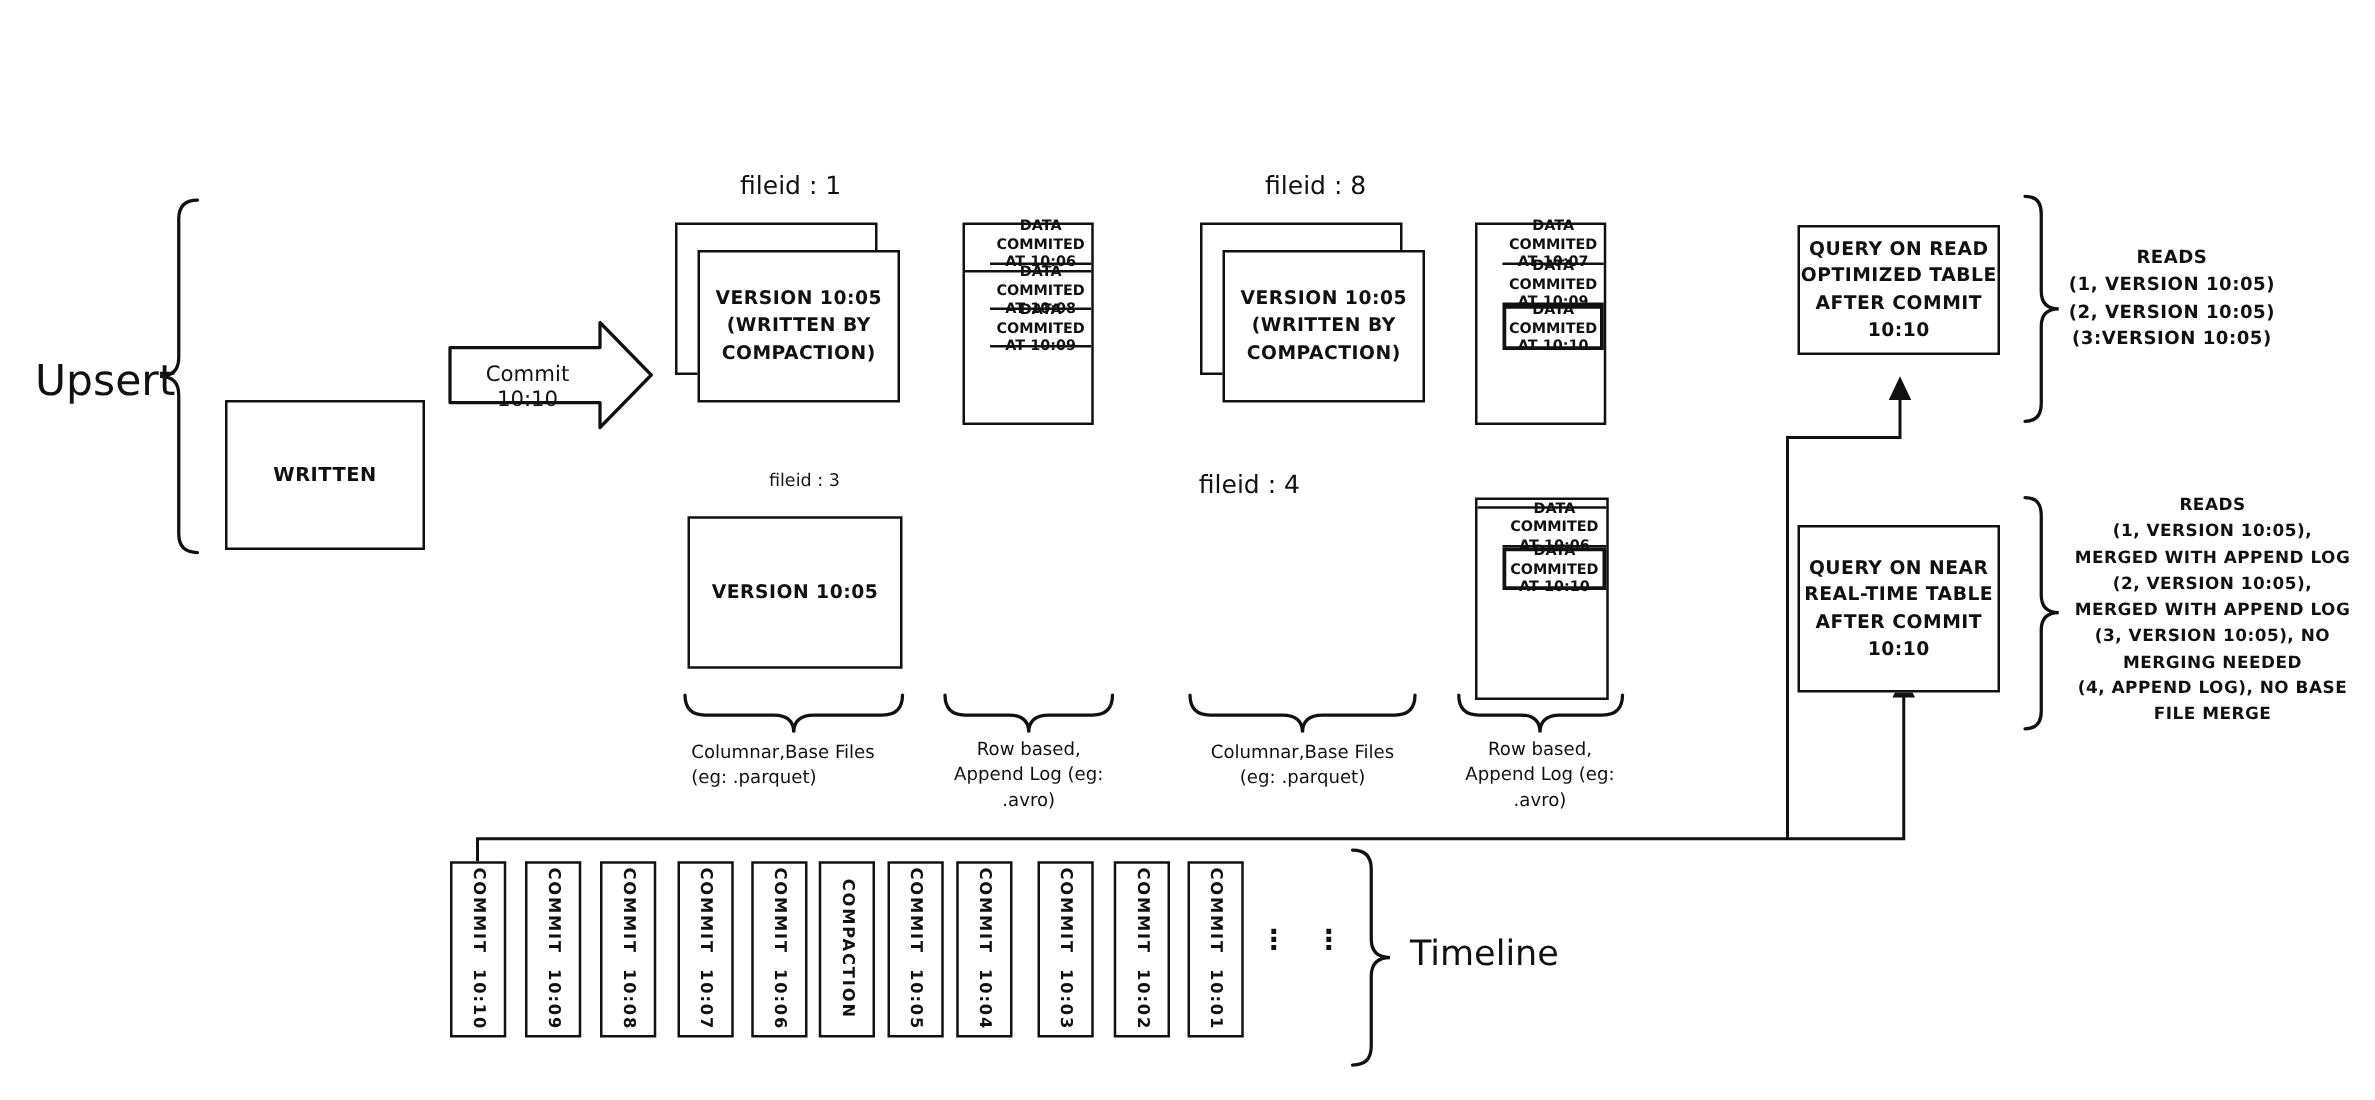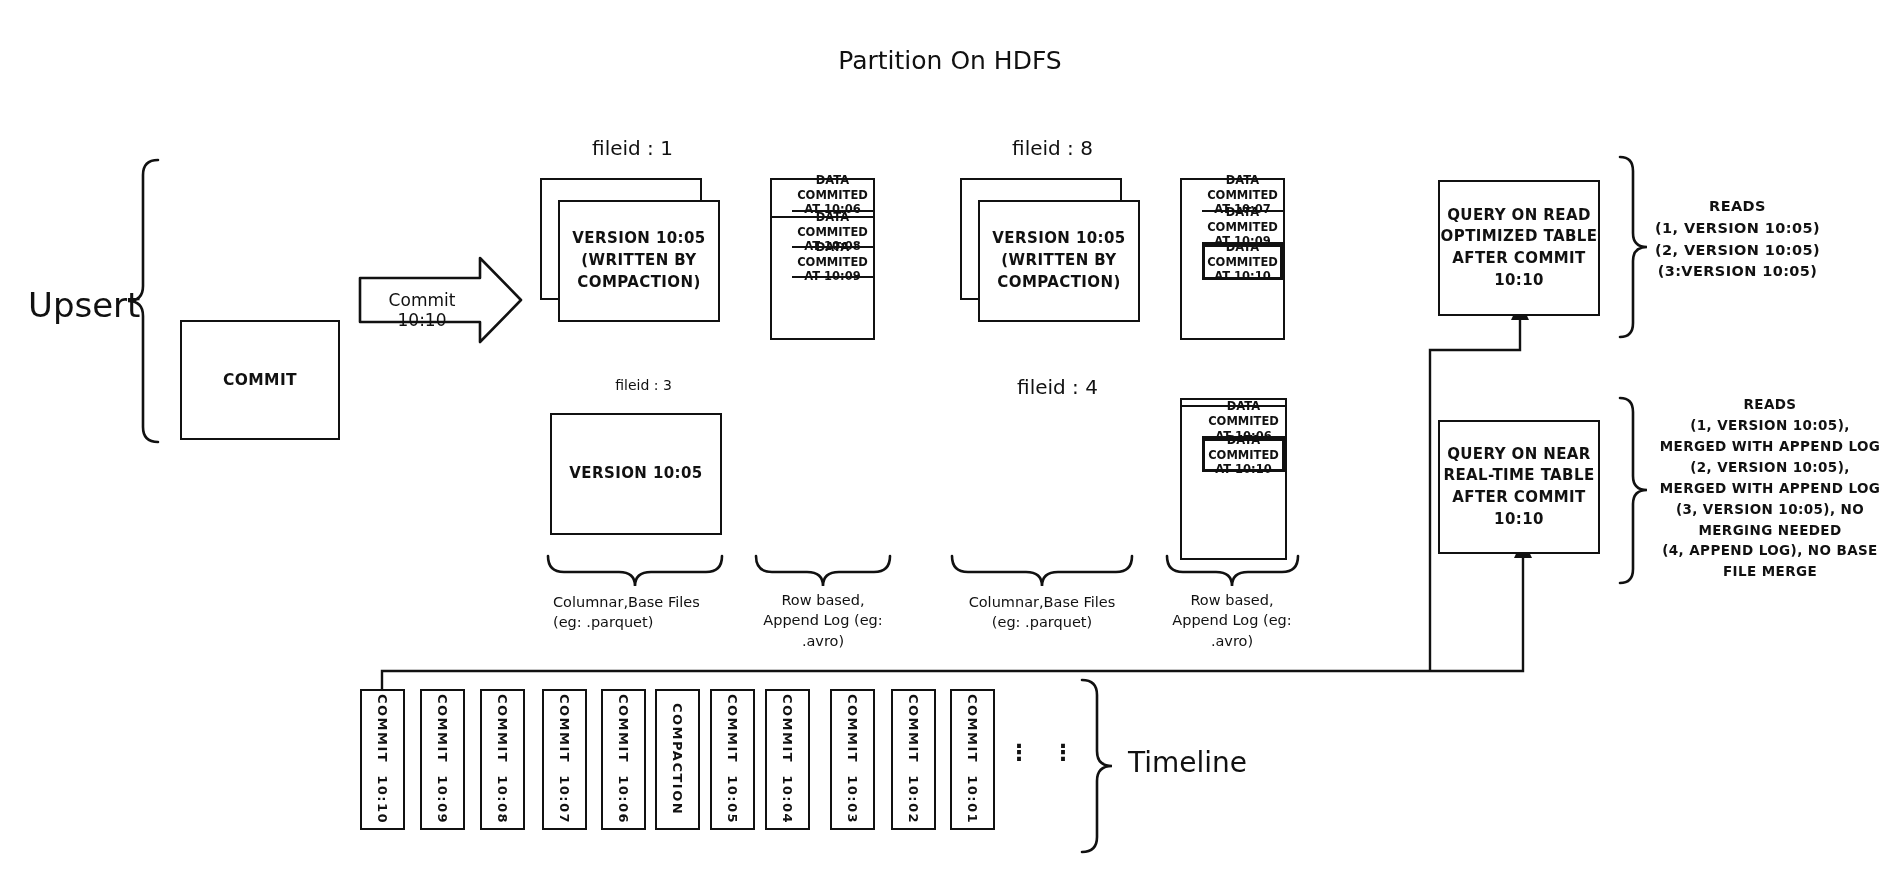--- a/index.html
+++ b/index.html
@@ -44,24 +44,23 @@
     <path d="M1620,398 Q1633,398 1633,412 L1633,476 Q1633,490 1647,490 Q1633,490 1633,504 L1633,569 Q1633,583 1620,583" fill="none" stroke="#111111" stroke-width="2.6" stroke-linecap="round"></path>
 
     <path d="M1082,680 Q1097,680 1097,695 L1097,751 Q1097,766 1112,766 Q1097,766 1097,781 L1097,837 Q1097,852 1082,852" fill="none" stroke="#111111" stroke-width="2.6" stroke-linecap="round"></path>
 
     <path d="M382,690 L382,671 L1523,671 L1523,557" fill="none" stroke="#111111" stroke-width="2.4"></path>
     <path d="M1430,671 L1430,350 L1520,350 L1520,316" fill="none" stroke="#111111" stroke-width="2.4"></path>
     <polygon points="1520,301 1511,320 1529,320" fill="#111111"></polygon>
     <polygon points="1523,539 1514,558 1532,558" fill="#111111"></polygon>
   </svg>
 
-  <div class="abs hand ctext" style="left:800px;top:46px;width:300px;font-size:25px;">Partition On HDFS</div>
 
   <div class="abs hand ctext" style="left:28px;top:285px;width:95px;font-size:34px;">Upsert</div>
-  <div class="box caps" style="left:180px;top:320px;width:160px;height:120px;font-size:15.5px;">COMMIT</div>
+  <div class="box caps" style="left:180px;top:320px;width:160px;height:120px;font-size:15.5px;">WRITTEN</div>
 
   <div class="abs hand ctext" style="left:366px;top:290px;width:112px;font-size:17px;">Commit 10:10</div>
 
   <div class="abs hand ctext" style="left:560px;top:136px;width:145px;font-size:20px;">fileid : 1</div>
   <div class="box" style="left:540px;top:178px;width:162px;height:122px;"></div>
   <div class="box caps labelbox pre" style="left:558px;top:200px;width:162px;height:122px;">VERSION 10:05
 (WRITTEN BY
 COMPACTION)</div>
 
   <div class="logbox" style="left:770px;top:178px;width:105px;height:162px;">
@@ -85,41 +84,41 @@
 AT 10:07</div>
     <div class="logrow" style="height:32px;">DATA COMMITED
 AT 10:09</div>
     <div class="logrow heavy" style="height:36px;">DATA COMMITED
 AT 10:10</div>
   </div>
 
   <div class="abs hand ctext" style="left:571px;top:377px;width:145px;font-size:14px;">fileid : 3</div>
   <div class="box caps labelbox" style="left:550px;top:413px;width:172px;height:122px;">VERSION 10:05</div>
 
-  <div class="abs hand ctext" style="left:985px;top:375px;width:145px;font-size:20px;">fileid : 4</div>
+  <div class="abs hand ctext" style="left:927px;top:375px;width:145px;font-size:20px;">fileid : 4</div>
   <div class="logbox" style="left:1180px;top:398px;width:107px;height:162px;">
     <div class="loggap" style="height:7px;"></div>
     <div class="logrow" style="height:31px;">DATA COMMITED
 AT 10:06</div>
     <div class="logrow heavy" style="height:34px;">DATA COMMITED
 AT 10:10</div>
   </div>
 
   <div class="abs hand pre" style="left:553px;top:592px;width:165px;font-size:14.5px;line-height:1.4;">Columnar,Base Files
 (eg: .parquet)</div>
   <div class="abs hand pre ctext" style="left:752px;top:590px;width:142px;font-size:14.5px;line-height:1.4;">Row based,
 Append Log  (eg:
 .avro)</div>
   <div class="abs hand pre ctext" style="left:962px;top:592px;width:160px;font-size:14.5px;line-height:1.4;">Columnar,Base Files
 (eg: .parquet)</div>
   <div class="abs hand pre ctext" style="left:1161px;top:590px;width:142px;font-size:14.5px;line-height:1.4;">Row based,
 Append Log  (eg:
 .avro)</div>
 
-  <div class="box caps labelbox pre" style="left:1438px;top:180px;width:162px;height:136px;border-width:2.6px;">QUERY ON READ
+  <div class="box caps labelbox pre" style="left:1438px;top:180px;width:162px;height:104px;border-width:2.6px;">QUERY ON READ
 OPTIMIZED TABLE
 AFTER COMMIT
 10:10</div>
   <div class="abs caps pre ctext" style="left:1630px;top:196px;width:215px;font-size:14.5px;line-height:1.5;">READS
 (1, VERSION 10:05)
 (2, VERSION 10:05)
 (3:VERSION 10:05)</div>
 
   <div class="box caps labelbox pre" style="left:1438px;top:420px;width:162px;height:134px;border-width:2.6px;">QUERY ON NEAR
 REAL-TIME TABLE

